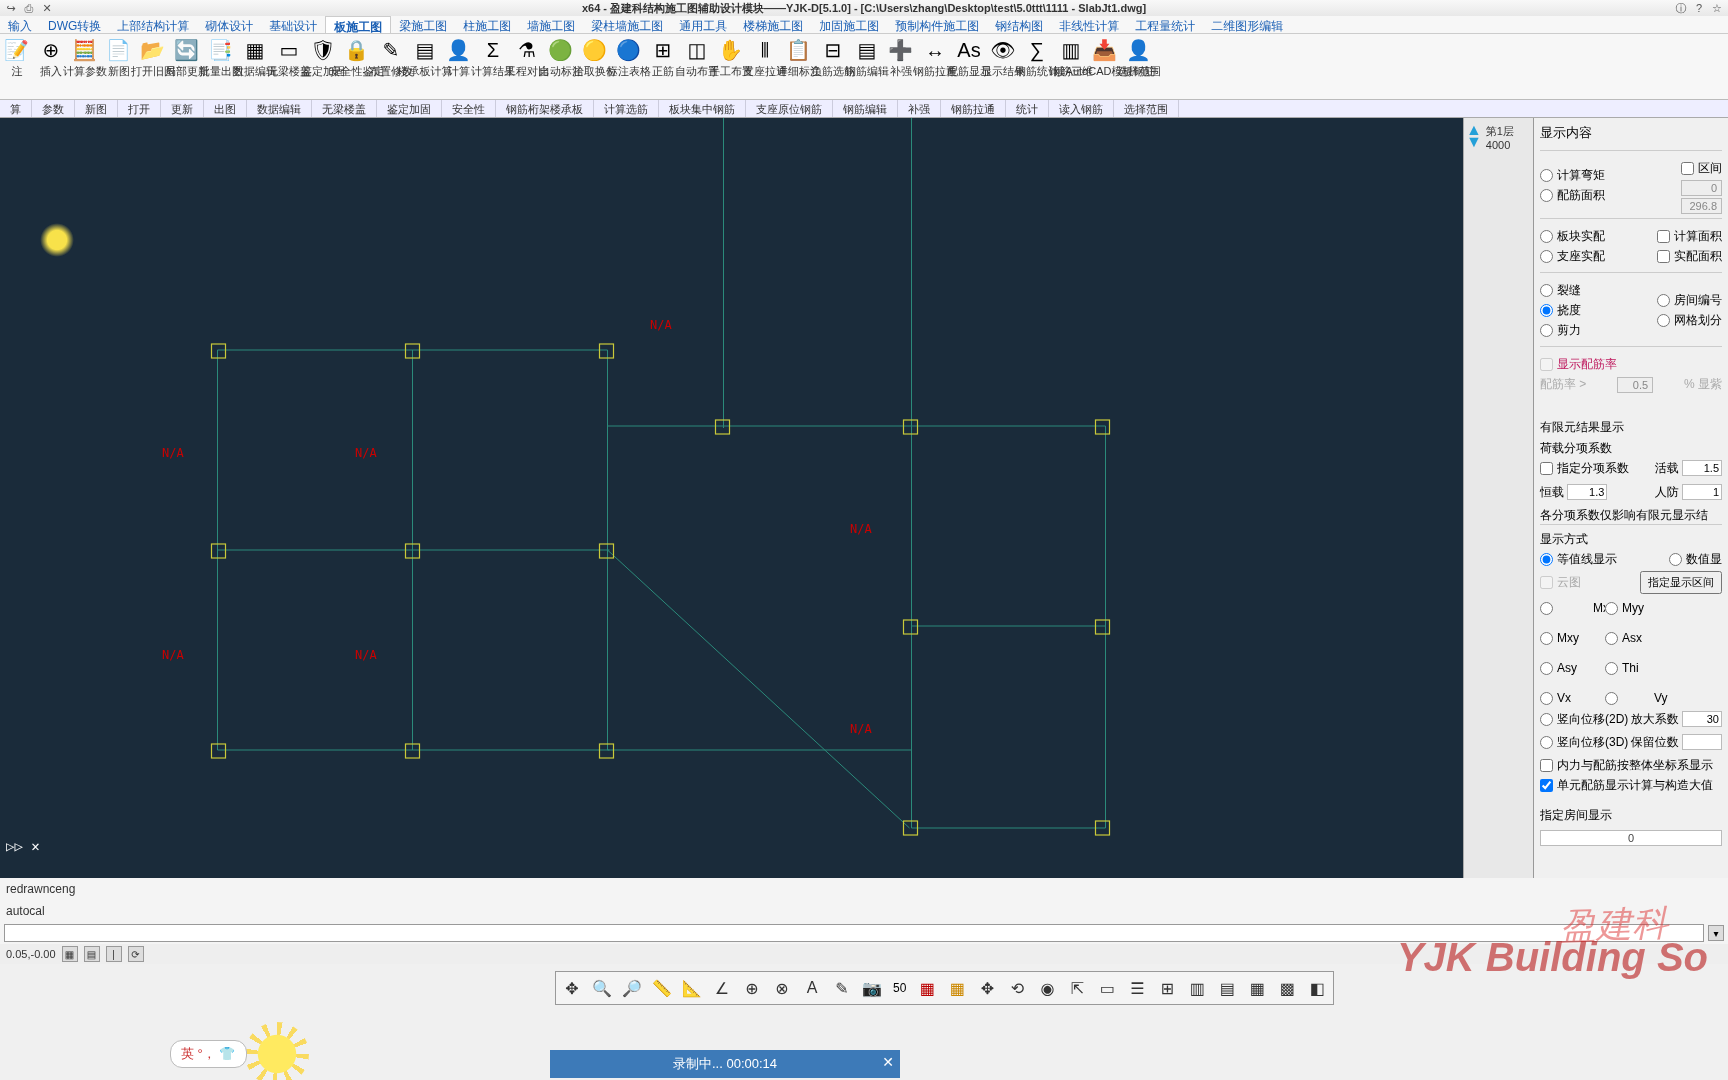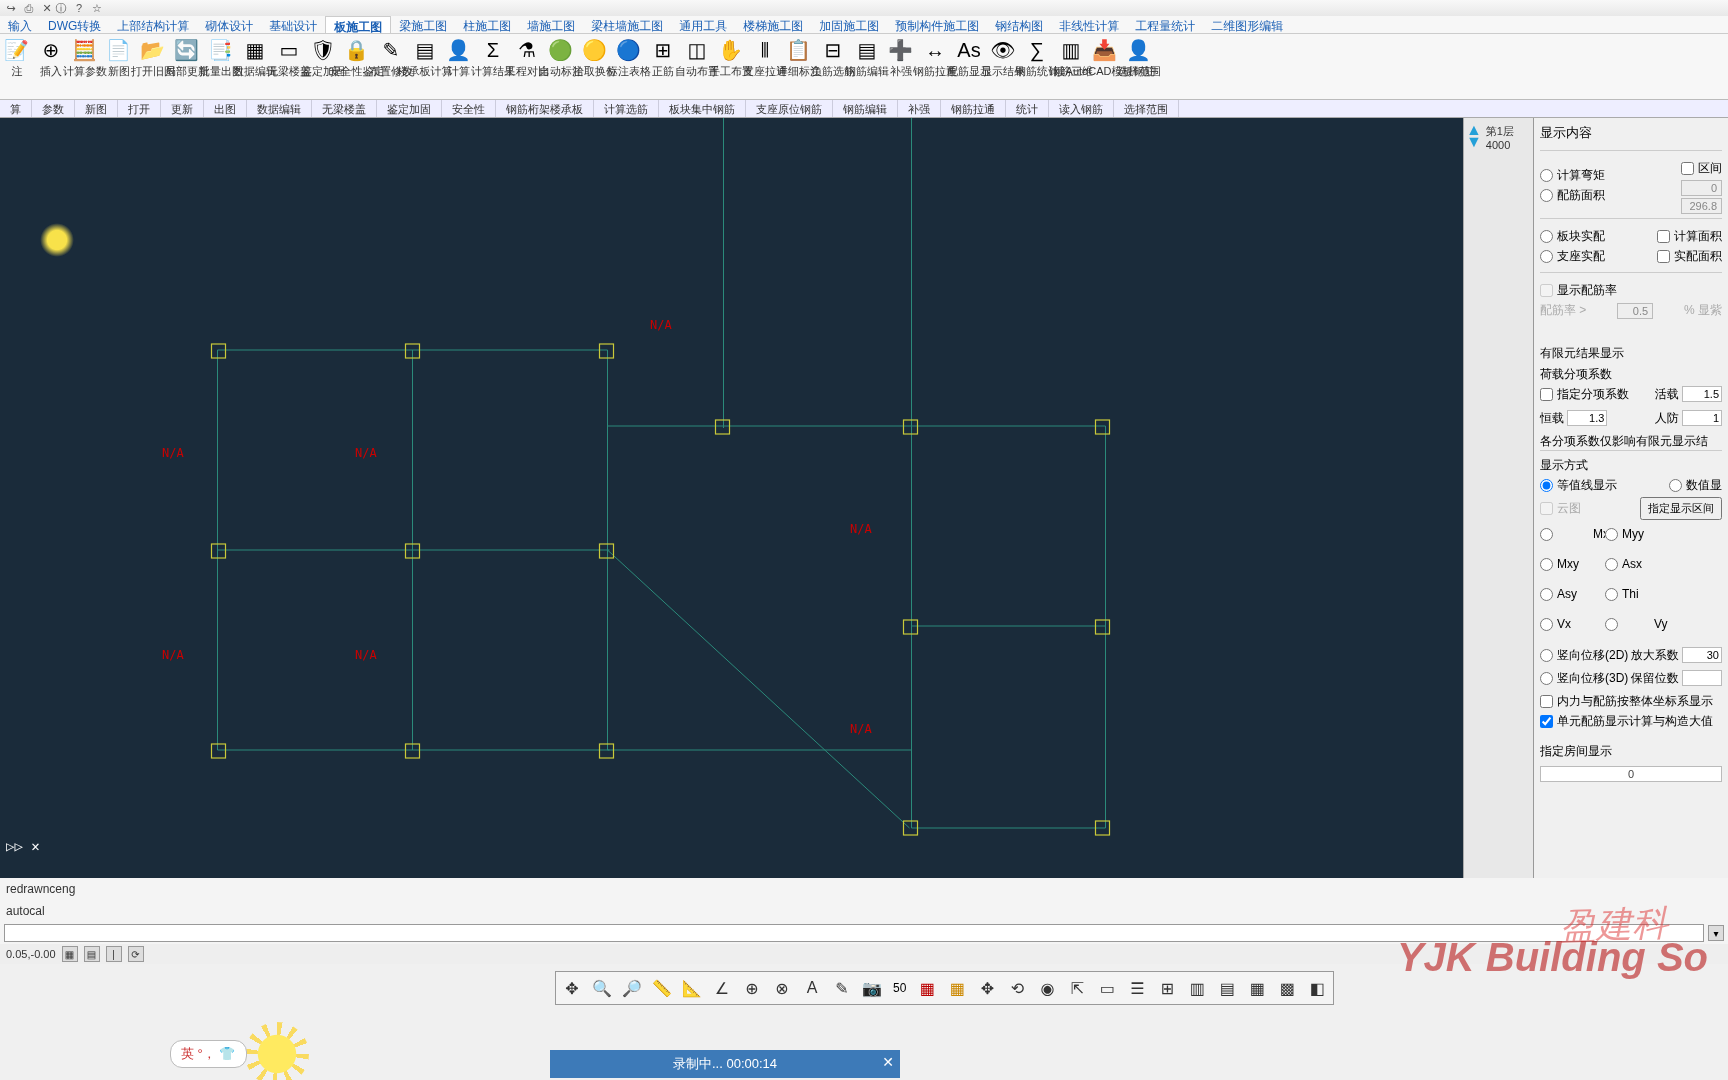--- a/index.html
+++ b/index.html
@@ -87,20 +87,21 @@
 </style>
 </head>
 <body>
 
 <div class="title-bar">
   <div class="title-left-icons">
     <span>↪</span>
     <span>⎙</span>
     <span>✕</span>
   </div>
+  <div class="title-text">x64 - 盈建科结构施工图辅助设计模块——YJK-D[5.1.0] - [C:\Users\zhang\Desktop\test\5.0ttt\1111 - SlabJt1.dwg]</div>
   <div class="title-right-icons">
     <span>ⓘ</span>
     <span>?</span>
     <span>☆</span>
   </div>
 </div>
 
 <div class="menu-row" id="menu-row">
     <div class="menu-item blue">输入</div>
     <div class="menu-item blue">DWG转换</div>
@@ -389,25 +390,53 @@
               <label>计算面积</label>
             </div>
           <div class="check-row">
               <input type="checkbox" style="">
               <label>实配面积</label>
             </div>
         </div>
       </div>
     </div>
 
+    <div class="panel-group">
+      <div class="two-col">
+        <div>
+          <div class="radio-row">
+              <input type="radio" name="g3" style="">
+              <label>裂缝</label>
+            </div>
+          <div class="radio-row">
+              <input type="radio" name="g3" checked="" style="">
+              <label>挠度</label>
+            </div>
+          <div class="radio-row">
+              <input type="radio" name="g3" style="">
+              <label>剪力</label>
+            </div>
+        </div>
+        <div>
+          <div class="radio-row">
+              <input type="radio" name="g3b" style="">
+              <label>房间编号</label>
+            </div>
+          <div class="radio-row">
+              <input type="radio" name="g3b" style="">
+              <label>网格划分</label>
+            </div>
+        </div>
+      </div>
+    </div>
 
     <div class="panel-group">
       <div class="check-row">
           <input type="checkbox" disabled="" style="">
-          <label style="color:#000000">显示配筋率</label>
+          <label style="color:#be185d">显示配筋率</label>
         </div>
       <div class="two-col" style="color:#aaa">
         <span>配筋率 &gt;</span>
         <span class="val-box gray">0.5</span>
         <span>% 显紫</span>
       </div>
     </div>
 
     <div style="margin-top:22px">有限元结果显示</div>
     <div style="margin-top:4px">荷载分项系数</div>
@@ -470,21 +499,21 @@
           </div>
           <div class="radio-row" style="width: 55px;">
             <input type="radio" name="axes" style="">
             <label>Vx</label>
           </div>
           <div class="radio-row" style="width: 55px; gap: 36px;">
             <input type="radio" name="axes" style="">
             <label>Vy</label>
           </div>
         </div>
-      <div class="two-col" style="margin-top:10px">
+      <div class="two-col" style="margin-top:0">
         <div class="radio-row">
             <input type="radio" name="gdisp" style="">
             <label>竖向位移(2D)</label>
           </div>
         <div><span>放大系数</span> <input class="small-input" value="30" style=""></div>
       </div>
       <div class="two-col">
         <div class="radio-row">
             <input type="radio" name="gdisp" style="">
             <label>竖向位移(3D)</label>

